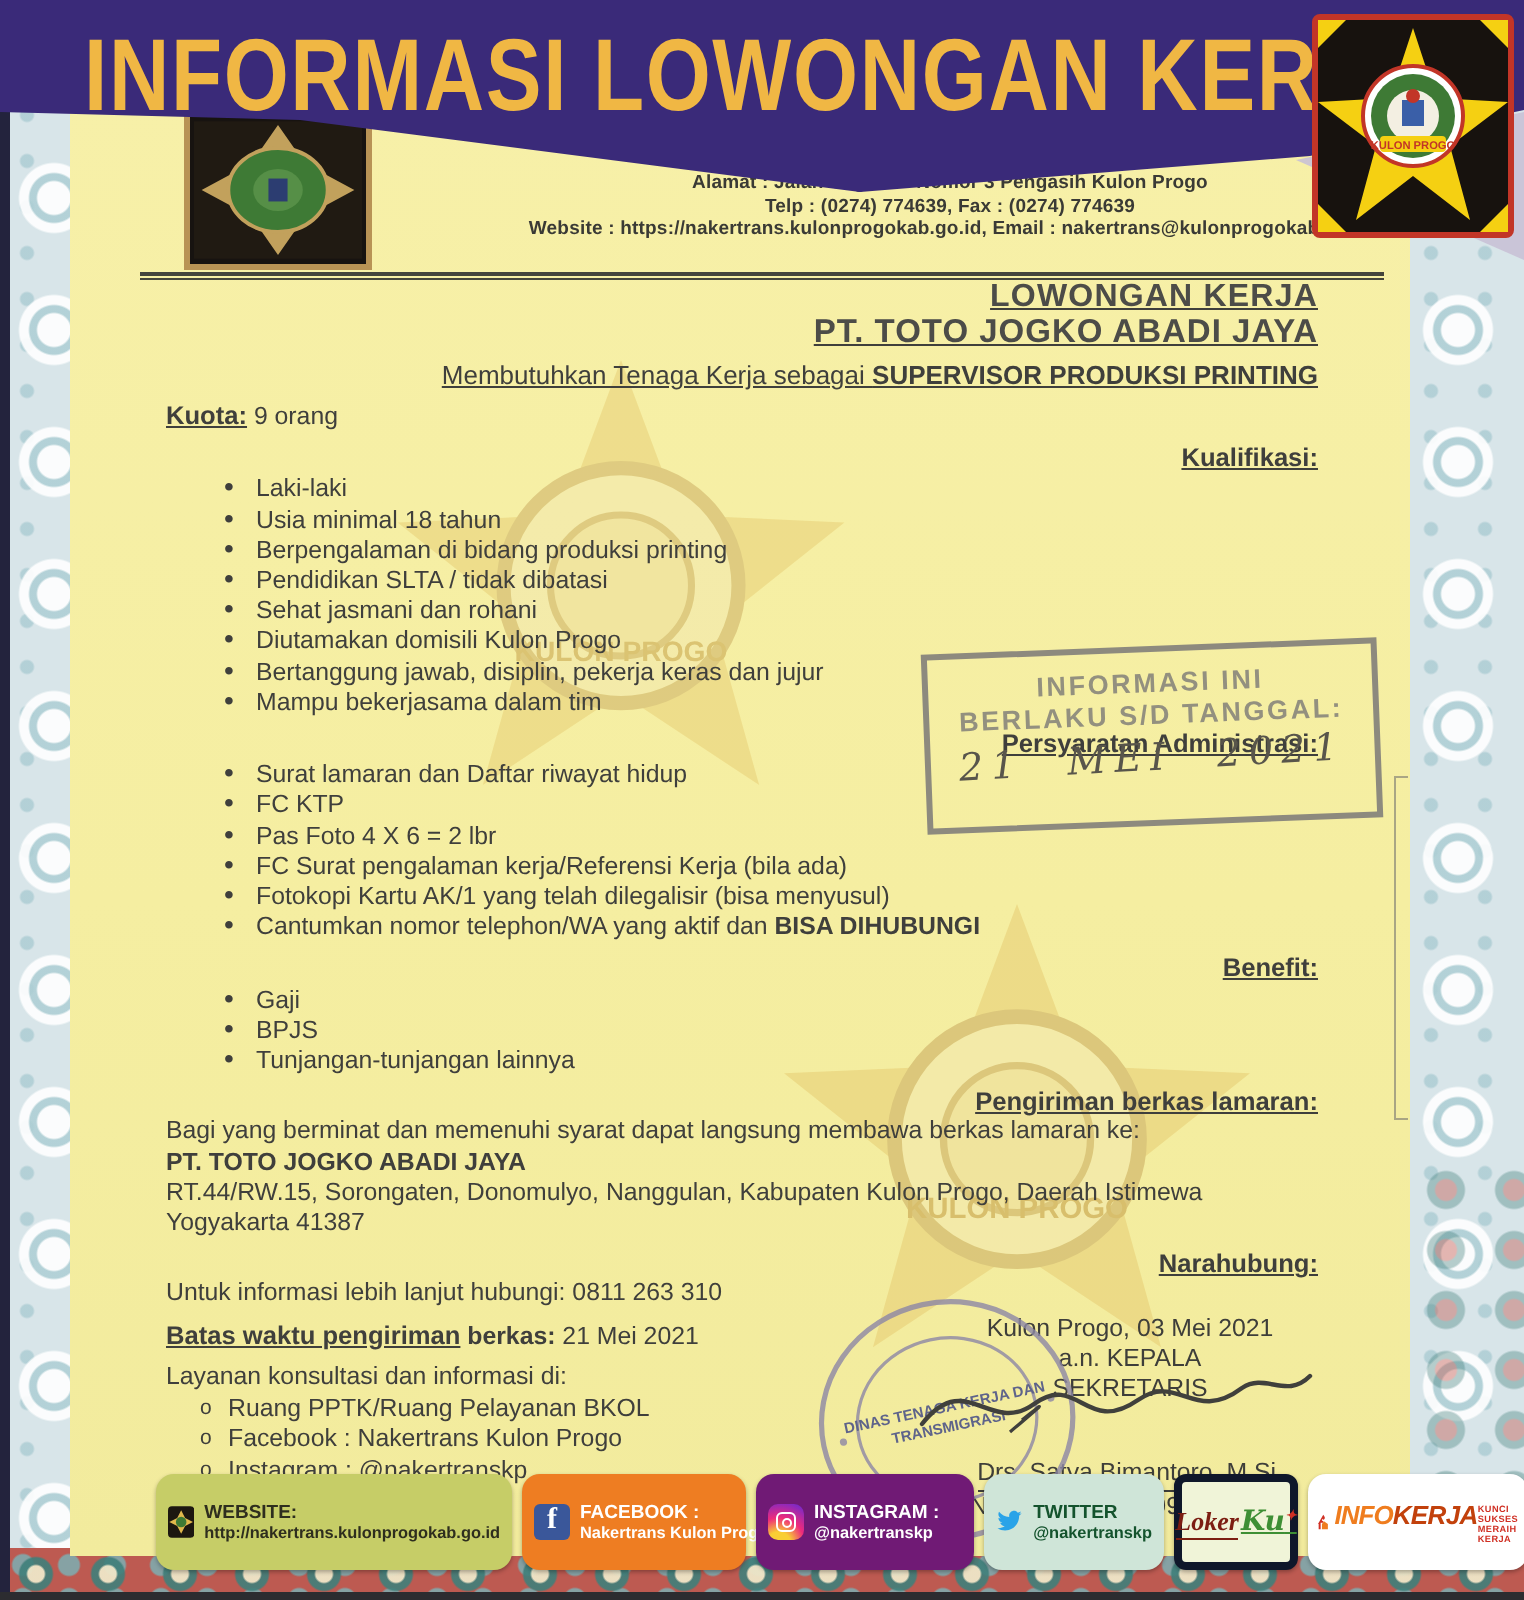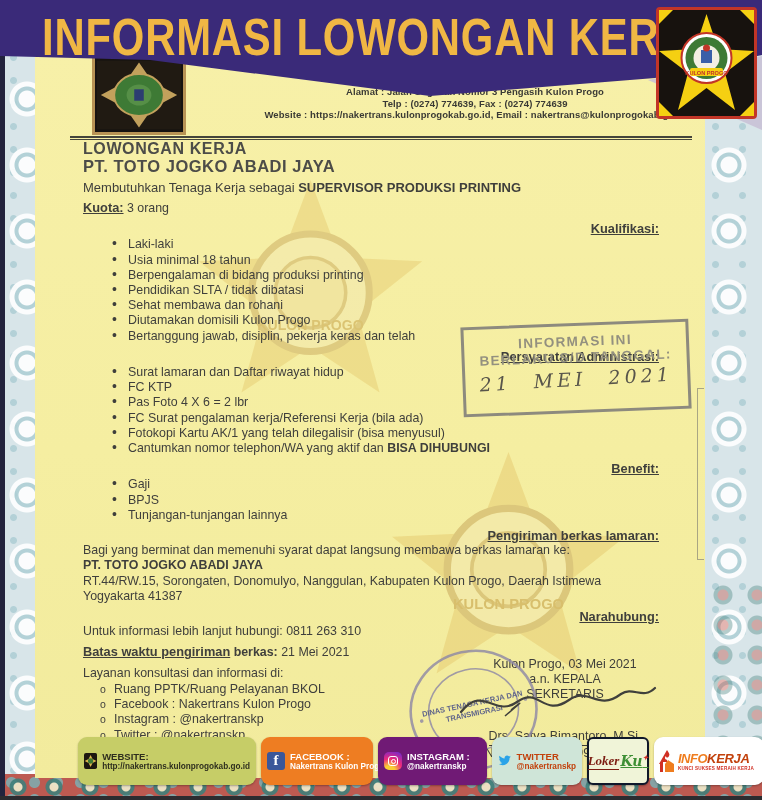--- a/index.html
+++ b/index.html
@@ -66,21 +66,21 @@
   .side-bracket::before { top:0; } .side-bracket::after { bottom:0; }
 
   
   .wm { position:absolute; z-index:3; }
   .wm-top { left:193px; top:180px; width:235px; opacity:.5; }
   .wm-bottom { left:386px; top:452px; width:245px; opacity:.55; }
 
   
   .doc { position:absolute; left:83px; top:140px; width:576px; z-index:4; color:#3f3f3c;
     font-size:12.4px; line-height:15.2px; }
-  .doc-head { text-align:left; }
+  .doc-head { text-align:right;text-decoration:underline; }
   .doc-title { font-size:16px; font-weight:bold; letter-spacing:.6px; color:#4c4c48; line-height:17px; }
   .doc-company { font-size:16.5px; font-weight:bold; letter-spacing:.5px; color:#4c4c48; line-height:17px; margin-top:1px; }
   .doc-intro { font-size:13px; margin-top:5px; margin-bottom:5px; line-height:15px; }
   .b { font-weight:bold; }
   .label { font-weight:bold; text-decoration:underline; margin-top:5px; font-size:12.8px;text-align:right; }
   .inline-label { font-weight:bold; text-decoration:underline; font-size:12.8px; }
   ul { list-style:none; }
   .doc ul { padding-left:28px; margin:1px 0 0; }
   .doc li { position:relative; padding-left:17px; line-height:15.2px; }
   .doc li::before { content:"\2022"; position:absolute; left:1px; top:-1px; font-size:14px; }
@@ -109,30 +109,30 @@
   
   .footer { position:absolute; left:78px; top:737px; height:48px; display:flex; gap:5px; z-index:7; }
   .chip { border-radius:9px; display:flex; align-items:center; padding:0 6px;
     box-shadow:0 1px 2px rgba(0,0,0,.3); }
   .chip .txt { display:flex; flex-direction:column; justify-content:center; margin-left:5px; }
   .chip .l1 { font-size:9.5px; font-weight:bold; line-height:11px; }
   .chip .l2 { font-size:8.2px; font-weight:bold; line-height:10px; white-space:nowrap; }
   .chip-website { width:178px; background:#c6cd67; color:#2e2e1e; }
   .chip-facebook { width:112px; background:#ee7d22; color:#fff; }
   .chip-instagram { width:109px; background:#701a75; color:#fff; }
-  .chip-twitter { width:90px; background:#cfe5d8; color:#c2410c; }
-  .chip-lokerku { width:62px; background:#f0f4d8; border:2px solid #0f172a; border-radius:6px;
+  .chip-twitter { width:90px; background:#cfe5d8; color:#14532d; }
+  .chip-lokerku { width:62px; background:#f0f4d8; border:4px solid #0f172a; border-radius:6px;
     justify-content:center; }
   .lk1 { font-family:"Liberation Serif", serif; font-style:italic; font-weight:bold;
     color:#7c1d12; font-size:13px; border-bottom:1px solid #7c1d12; }
   .lk2 { font-family:"DejaVu Serif", serif; font-style:italic; font-weight:bold;
     color:#3e8f35; font-size:14px; margin-left:1px;text-decoration:underline; }
   .lk2::after { content:"\2726"; color:#d03024; font-size:7px; vertical-align:top; }
   .chip-infokerja { width:110px; background:#fff; padding:0 5px; }
-  .ik-txt { display:flex; flex-direction:column; margin-left:3px; }
+  .ik-txt { display:flex; margin-left:3px; }
   .ik-row { display:flex; align-items:baseline; line-height:13px; }
   .ik-info { color:#ef7d1f; font-weight:bold; font-style:italic; font-size:13px; letter-spacing:-.5px; }
   .ik-kerja { color:#c2410c; font-weight:bold; font-style:italic; font-size:13px; letter-spacing:-.3px; }
   .ik-tag { font-size:4.6px; color:#d03024; font-weight:bold; margin-top:1px; letter-spacing:.2px; }
   .icon-fb { width:18px; height:18px; background:#3a579a; border-radius:3px; color:#fff;
     font-family:"Liberation Serif",serif; font-weight:bold; font-size:15px; text-align:center; line-height:17px; flex:none; }
   .icon-ig { width:18px; height:18px; border-radius:5px; flex:none;
     background:radial-gradient(circle at 30% 110%, #f9ce34 0 25%, #ee2a7b 55%, #6228d7 100%);
     display:flex; align-items:center; justify-content:center; }
   .icon-ig span { display:block; width:10px; height:10px; border:1.6px solid #fff; border-radius:3px; position:relative; }
@@ -184,31 +184,32 @@
   <div class="lh-rule"></div>
   <div class="side-bracket"></div>
 
   <div class="doc">
     <div class="doc-head">
       <div class="doc-title">LOWONGAN KERJA</div>
       <div class="doc-company">PT. TOTO JOGKO ABADI JAYA</div>
       <div class="doc-intro"><span>Membutuhkan Tenaga Kerja sebagai </span><span class="b">SUPERVISOR PRODUKSI PRINTING</span></div>
     </div>
 
-    <div><span class="inline-label">Kuota:</span><span> 3 orang</span></div>
+    <div><span class="inline-label">Kuota:</span><span> 9 orang</span></div>
 
     <div class="label">Kualifikasi:</div>
     <ul>
       <li>Laki-laki</li>
       <li>Usia minimal 18 tahun</li>
       <li>Berpengalaman di bidang produksi printing</li>
       <li>Pendidikan SLTA / tidak dibatasi</li>
-      <li>Sehat membawa dan rohani</li>
+      <li>Sehat jasmani dan rohani</li>
       <li>Diutamakan domisili Kulon Progo</li>
-      <li>Bertanggung jawab, disiplin, pekerja keras dan telah</li>
+      <li>Bertanggung jawab, disiplin, pekerja keras dan jujur</li>
+      <li>Mampu bekerjasama dalam tim</li>
     </ul>
 
     <div class="label">Persyaratan Administrasi:</div>
     <ul>
       <li>Surat lamaran dan Daftar riwayat hidup</li>
       <li>FC KTP</li>
       <li>Pas Foto 4 X 6 = 2 lbr</li>
       <li>FC Surat pengalaman kerja/Referensi Kerja (bila ada)</li>
       <li>Fotokopi Kartu AK/1 yang telah dilegalisir (bisa menyusul)</li>
       <li><span>Cantumkan nomor telephon/WA yang aktif dan </span><span class="b">BISA DIHUBUNGI</span></li>

